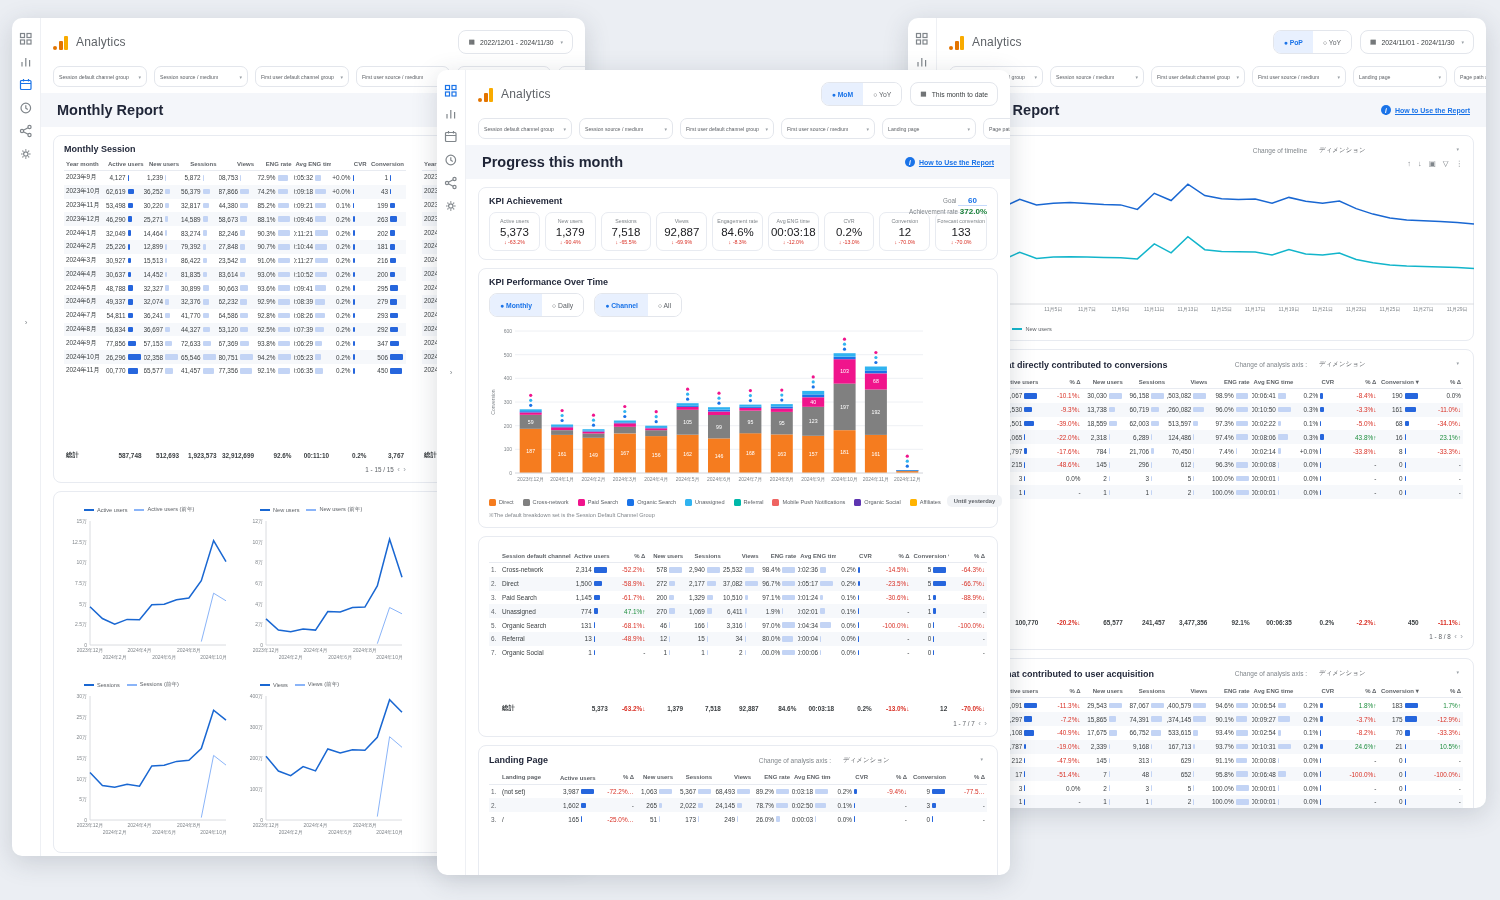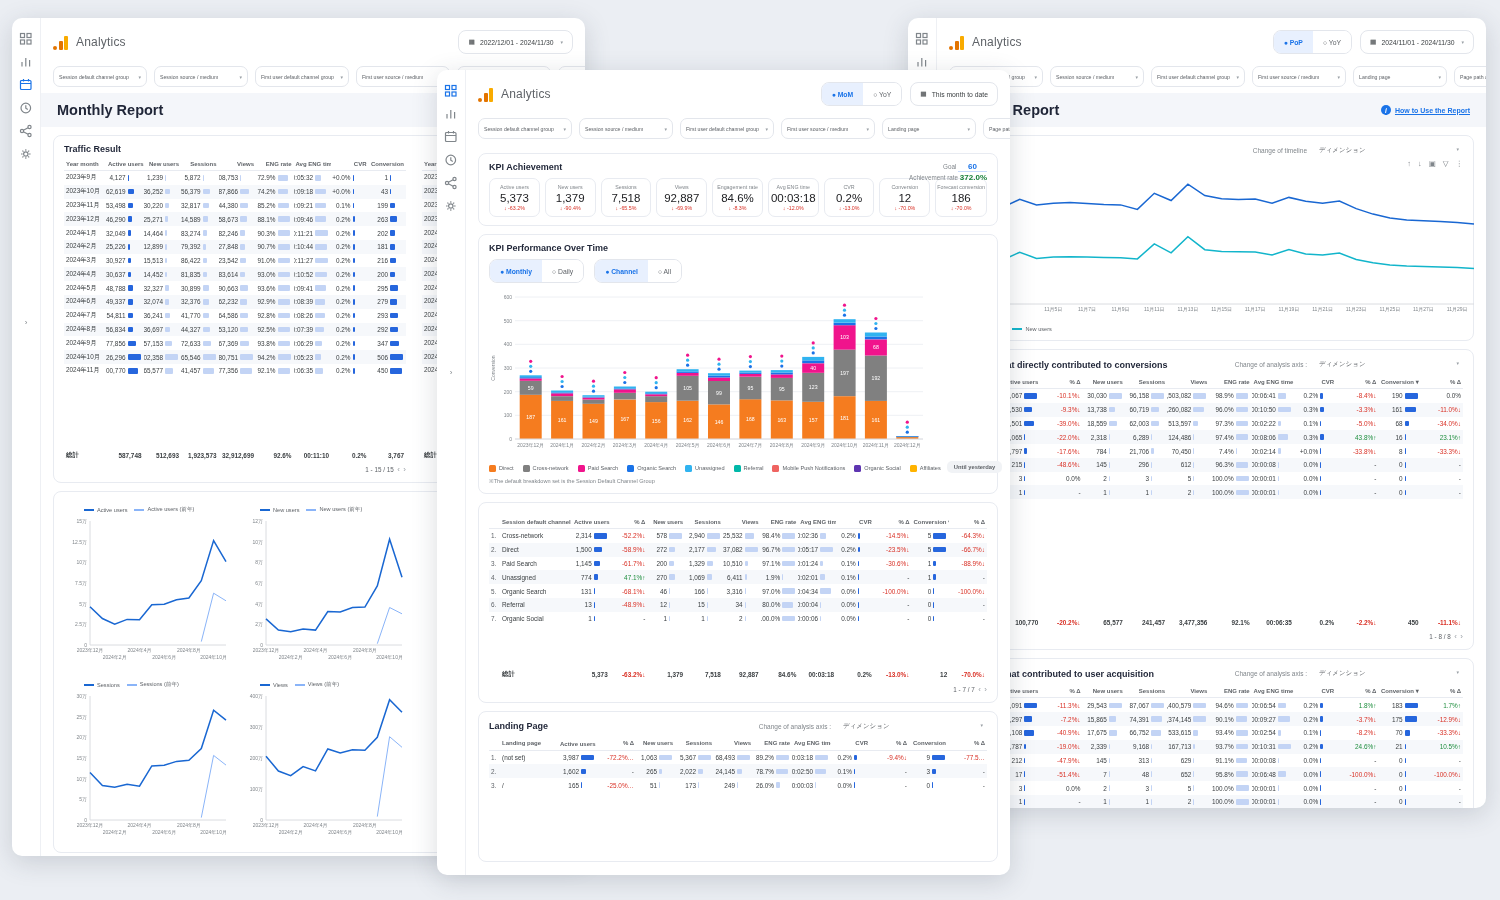--- a/index.html
+++ b/index.html
@@ -168,21 +168,21 @@
         </span>
         <span class="chip">
           <span>Page path and screen class</span>
         </span>
       </div>
     <div class="band">
         <h1>Monthly Report</h1>
       </div>
     <div class="scroll">
       <div class="card">
-        <div class="ch">Traffic Result</div>
+        <div class="ch">Monthly Session</div>
         <div style="display:flex;gap:16px;margin-top:4px">
           <div style="width:342px;flex:none">
               <table class="gt">
                 <colgroup>
                   <col style="width:42px">
                   <col>
                   <col>
                   <col>
                   <col>
                   <col>
@@ -2869,20 +2869,27 @@
           <span class="car">▾</span>
         </span>
         <span class="chip">
           <span>Landing page</span>
           <span class="car">▾</span>
         </span>
         <span class="chip">
           <span>Page path and screen class</span>
         </span>
       </div>
+    <div class="band">
+      <h1>Progress this month</h1>
+      <span class="howto">
+          <span class="info">i</span>
+          <span>How to Use the Report</span>
+        </span>
+    </div>
     <div class="scroll">
       <div class="card">
         <div class="ch">KPI Achievement</div>
         <div class="goalbox">
           <div><span>Goal</span> <span class="gv">60</span></div>
           <div style="margin-top:2px"><span>Achievement rate</span> <span class="av">372.0%</span></div>
         </div>
         <div class="kpirow">
             <div class="kpi">
               <div class="kl">Active users</div>
@@ -2919,21 +2926,21 @@
               <div class="kv">0.2%</div>
               <div class="kd">↓ -13.0%</div>
             </div>
             <div class="kpi">
               <div class="kl">Conversion</div>
               <div class="kv">12</div>
               <div class="kd">↓ -70.0%</div>
             </div>
             <div class="kpi">
               <div class="kl">Forecast conversion</div>
-              <div class="kv">186</div>
+              <div class="kv">133</div>
               <div class="kd">↓ -70.0%</div>
             </div>
           </div>
       </div>
       <div class="card">
         <div class="ch">KPI Performance Over Time</div>
         <div class="tgrow">
           <span class="tg">
               <span class="on">● Monthly</span>
               <span class="">○ Daily</span>

